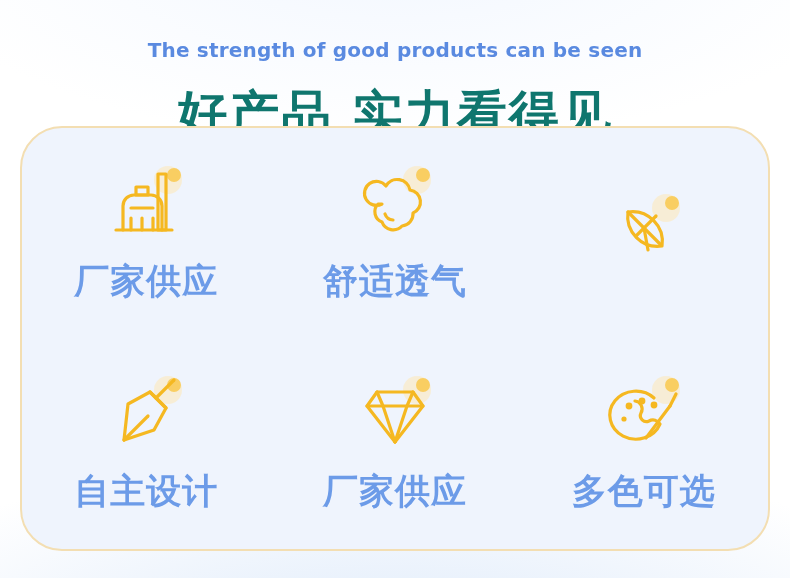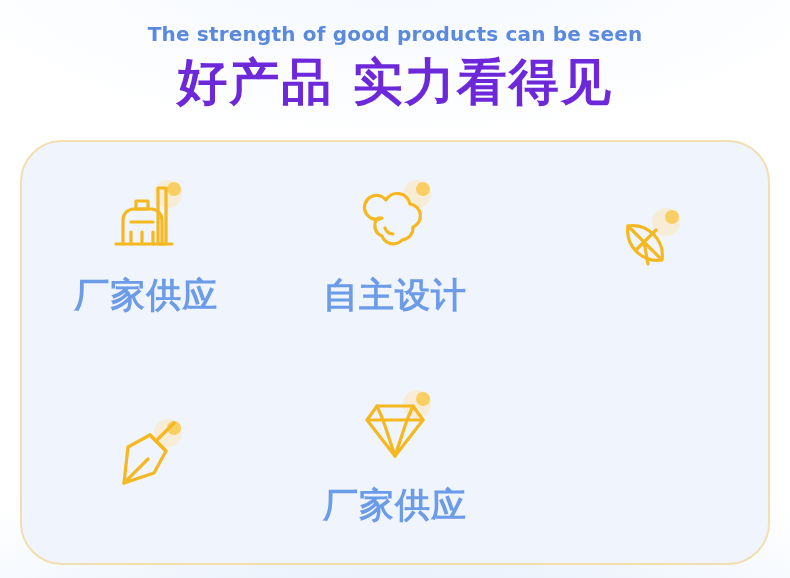--- a/index.html
+++ b/index.html
@@ -34,46 +34,46 @@
 
   
   .header {
     position: absolute;
     top: 0;
     left: 0;
     width: 790px;
     text-align: center;
   }
   .subtitle {
-    margin: 0;
+    margin: 16px;
     padding-top: 22px;
     font-size: 20px;
     font-weight: bold;
     letter-spacing: 0.2px;
     color: #5A8AE0;
     font-family: "DejaVu Sans", sans-serif;
     white-space: nowrap;
   }
   .headline {
     margin: 0;
     padding-top: 9px;
     font-size: 50px;
     line-height: 1.08;
     font-weight: bold;
-    color: #6d28d9;
+    color: #0f766e;
     letter-spacing: 2px;
     white-space: nowrap;
     font-family: "DejaVu Sans", sans-serif;
   }
 
   
   .card {
     position: absolute;
     left: 20px;
-    top: 140px;
+    top: 126px;
     width: 750px;
     height: 425px;
     box-sizing: border-box;
     background: #EFF4FD;
     border: 2px solid #F3DEB2;
     border-radius: 42px;
     padding-left: 17px;
   }
 
   .grid {
@@ -141,21 +141,21 @@
       <div class="feature">
         <svg class="feature-icon" viewBox="0 0 96 86">
           <circle cx="70" cy="18" r="14" fill="#FAEBC8" opacity="0.75"></circle>
           <circle cx="76" cy="13" r="7" fill="#F9CE62"></circle>
           <g fill="none" stroke="#F5B821" stroke-width="3.2" stroke-linecap="round" stroke-linejoin="round">
             <path d="M35 42 a12 12 0 1 1 4 -18 a13 13 0 0 1 24 4 a12 12 0 0 1 3 23
                      a12 12 0 0 1 -11 13 a12 12 0 0 1 -20 -4 a11 11 0 0 1 -4 -18 z"></path>
             <path d="M38 52 a9 9 0 0 0 8 6"></path>
           </g>
         </svg>
-        <div class="feature-label">自主设计</div>
+        <div class="feature-label">舒适透气</div>
       </div>
 
       <div class="feature">
         <svg class="feature-icon" viewBox="0 0 96 86">
           <circle cx="70" cy="18" r="14" fill="#FAEBC8" opacity="0.75"></circle>
           <circle cx="76" cy="13" r="7" fill="#F9CE62"></circle>
           <g fill="none" stroke="#F5B821" stroke-width="3.2" stroke-linecap="round" stroke-linejoin="round">
             <path d="M32 22 a30 30 0 0 1 34 34 a30 30 0 0 1 -34 -34 z"></path>
             <path d="M32 22 L64 54"></path>
             <path d="M60 26 L40 46"></path>
@@ -168,32 +168,52 @@
         <svg class="feature-icon" viewBox="0 0 96 86">
           <circle cx="70" cy="18" r="14" fill="#FAEBC8" opacity="0.75"></circle>
           <circle cx="76" cy="13" r="7" fill="#F9CE62"></circle>
           <g fill="none" stroke="#F5B821" stroke-width="3.2" stroke-linecap="round" stroke-linejoin="round">
             <path d="M26 68 L30 32 L52 20 L68 36 L56 58 L26 68 z"></path>
             <path d="M26 68 L50 44"></path>
             <path d="M58 26 L76 8"></path>
             <path d="M52 20 L68 36"></path>
           </g>
         </svg>
+        <div class="feature-label">自主设计</div>
       </div>
 
       <div class="feature">
         <svg class="feature-icon" viewBox="0 0 96 86">
           <circle cx="70" cy="18" r="14" fill="#FAEBC8" opacity="0.75"></circle>
           <circle cx="76" cy="13" r="7" fill="#F9CE62"></circle>
           <g fill="none" stroke="#F5B821" stroke-width="3.2" stroke-linecap="round" stroke-linejoin="round">
             <path d="M20 34 L30 20 L66 20 L76 34 L48 70 L20 34 z"></path>
             <path d="M20 34 H76"></path>
             <path d="M30 20 L36 34 L48 70"></path>
             <path d="M66 20 L60 34 L48 70"></path>
           </g>
         </svg>
         <div class="feature-label">厂家供应</div>
       </div>
 
+      <div class="feature">
+        <svg class="feature-icon" viewBox="0 0 96 86">
+          <circle cx="70" cy="18" r="14" fill="#FAEBC8" opacity="0.75"></circle>
+          <circle cx="76" cy="13" r="7" fill="#F9CE62"></circle>
+          <g fill="none" stroke="#F5B821" stroke-width="3.2" stroke-linecap="round" stroke-linejoin="round">
+            <path d="M58 26 a26 24 0 1 0 6 26 a8 8 0 0 0 -11 -3 a6 6 0 0 1 -8 -8
+                     a8 8 0 0 0 -6 -12"></path>
+            <path d="M50 66 L74 34"></path>
+            <path d="M74 34 L80 22"></path>
+          </g>
+          <g fill="#F5B821">
+            <circle cx="33" cy="34" r="3.4"></circle>
+            <circle cx="46" cy="29" r="3.4"></circle>
+            <circle cx="58" cy="33" r="3.4"></circle>
+            <circle cx="28" cy="47" r="2.6"></circle>
+          </g>
+        </svg>
+        <div class="feature-label">多色可选</div>
+      </div>
 
     </div>
   </div>
 </div>
 
 </body></html>

